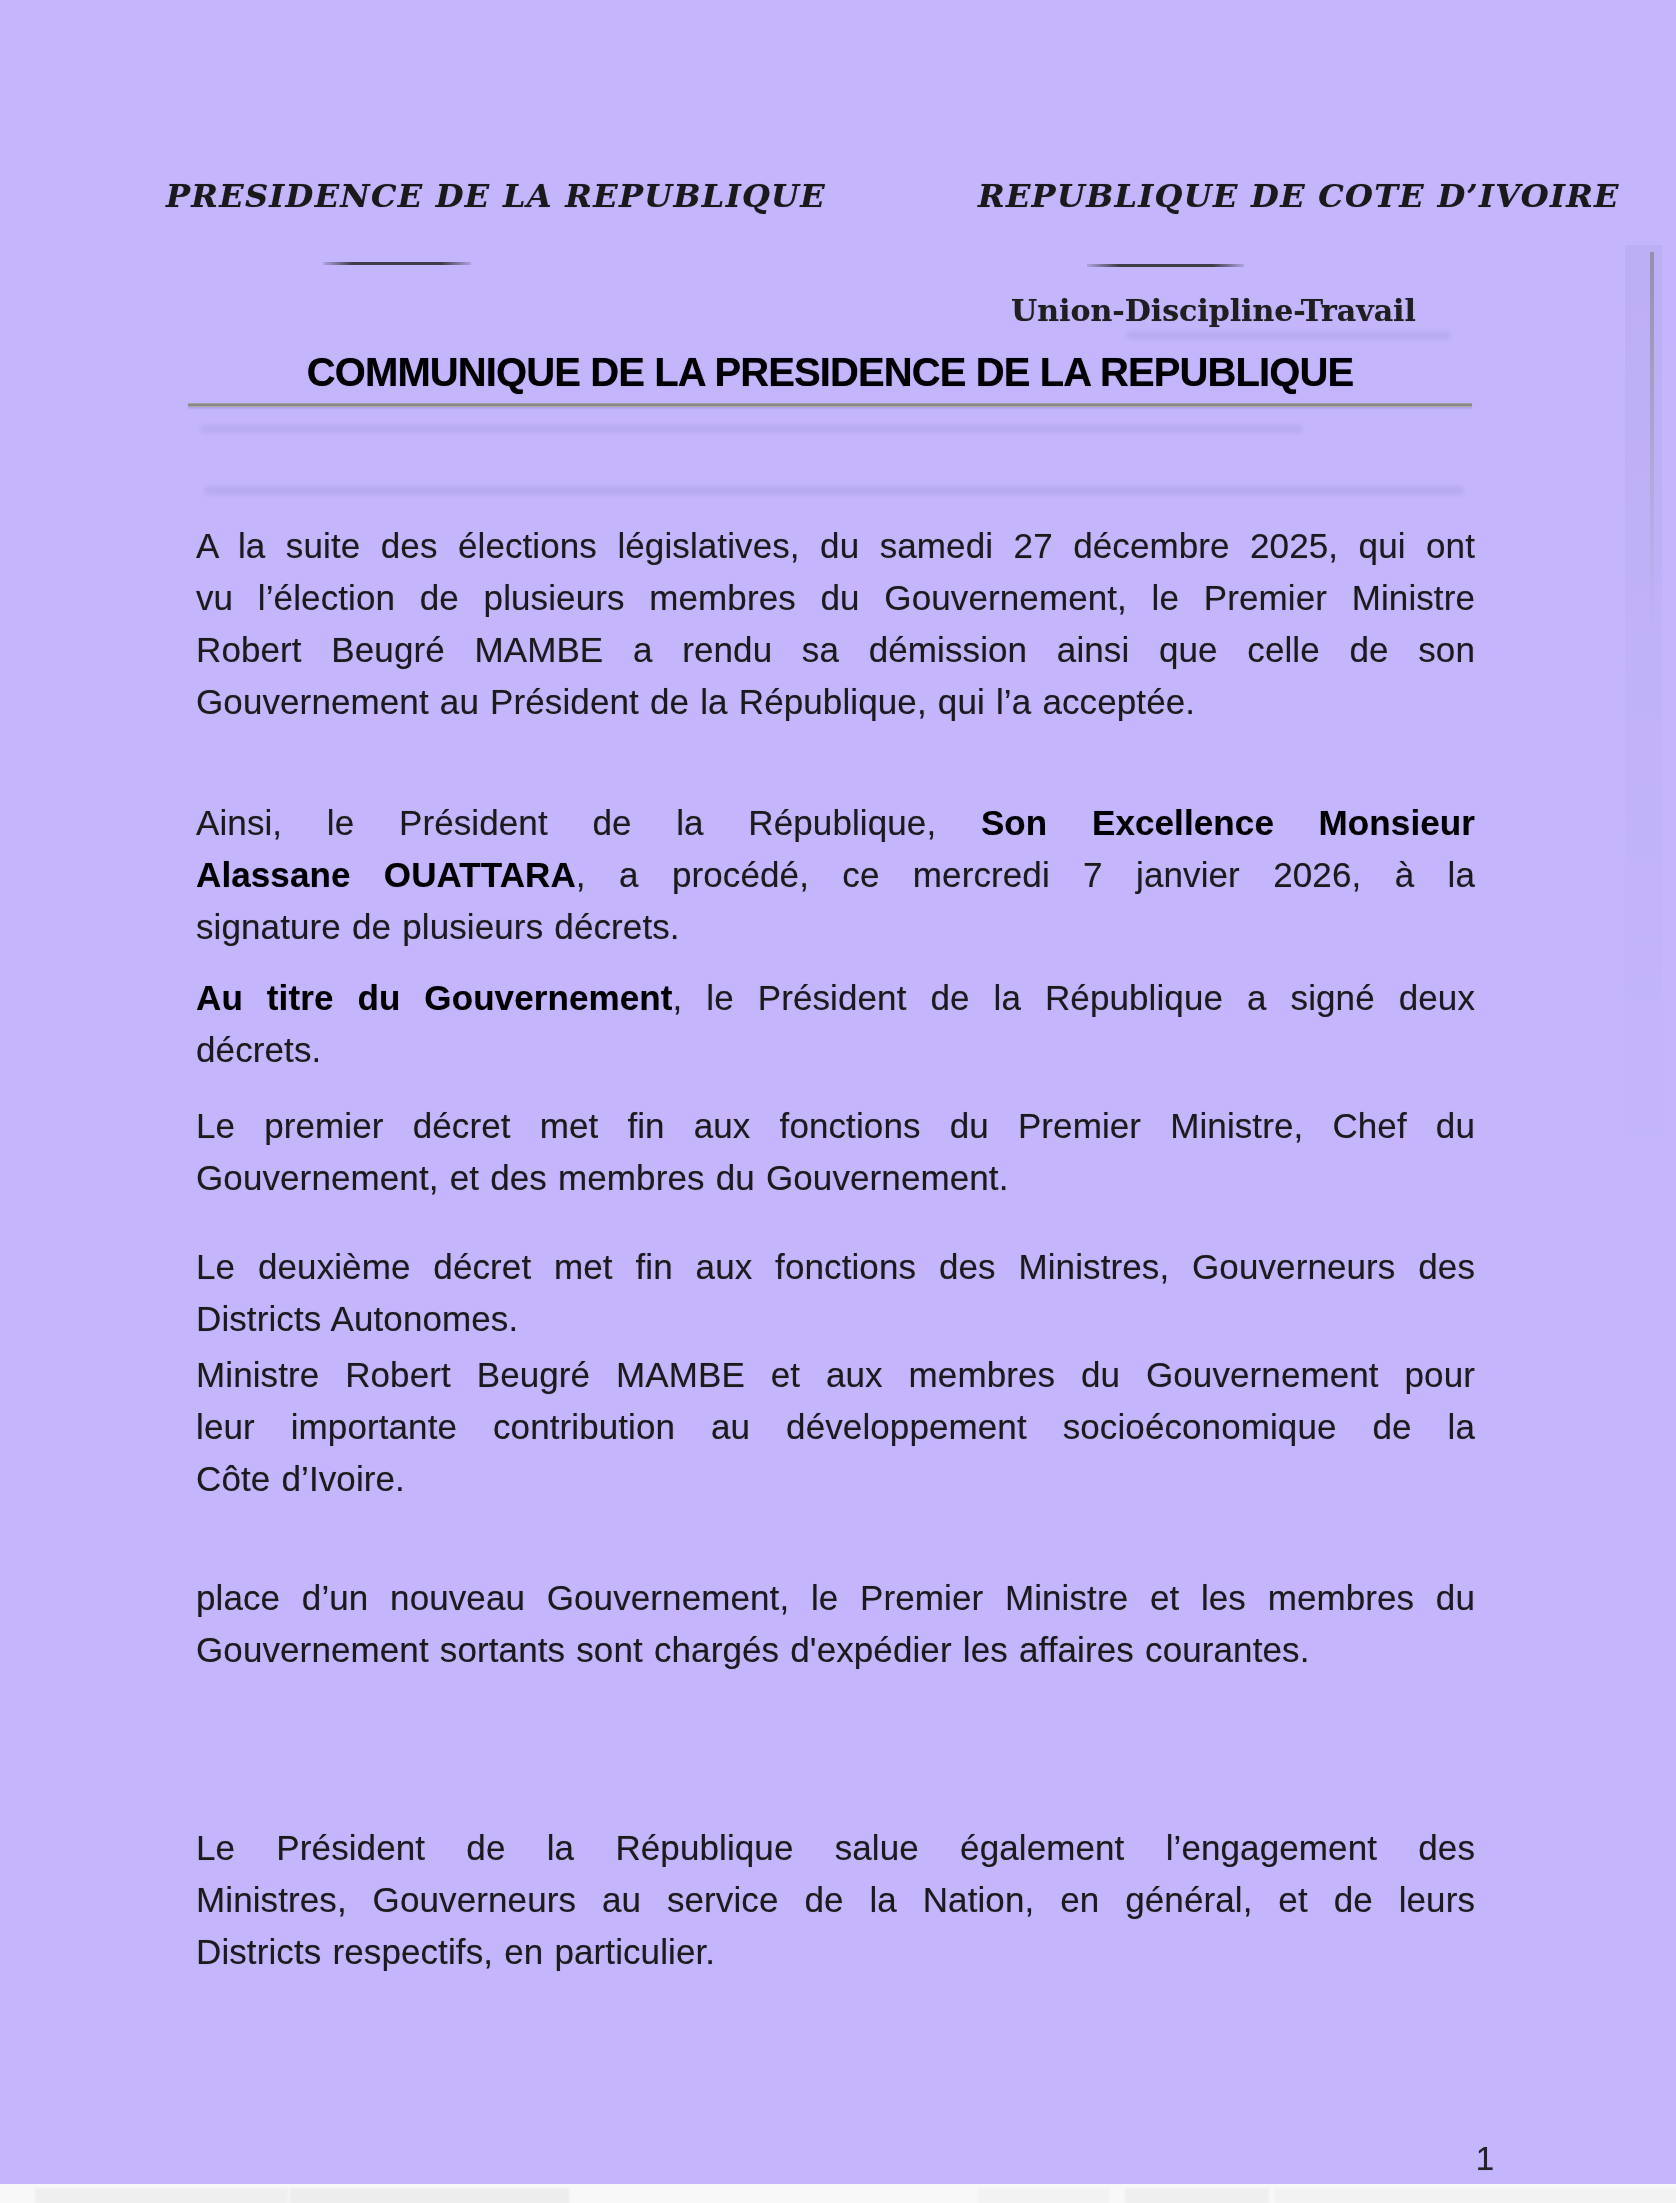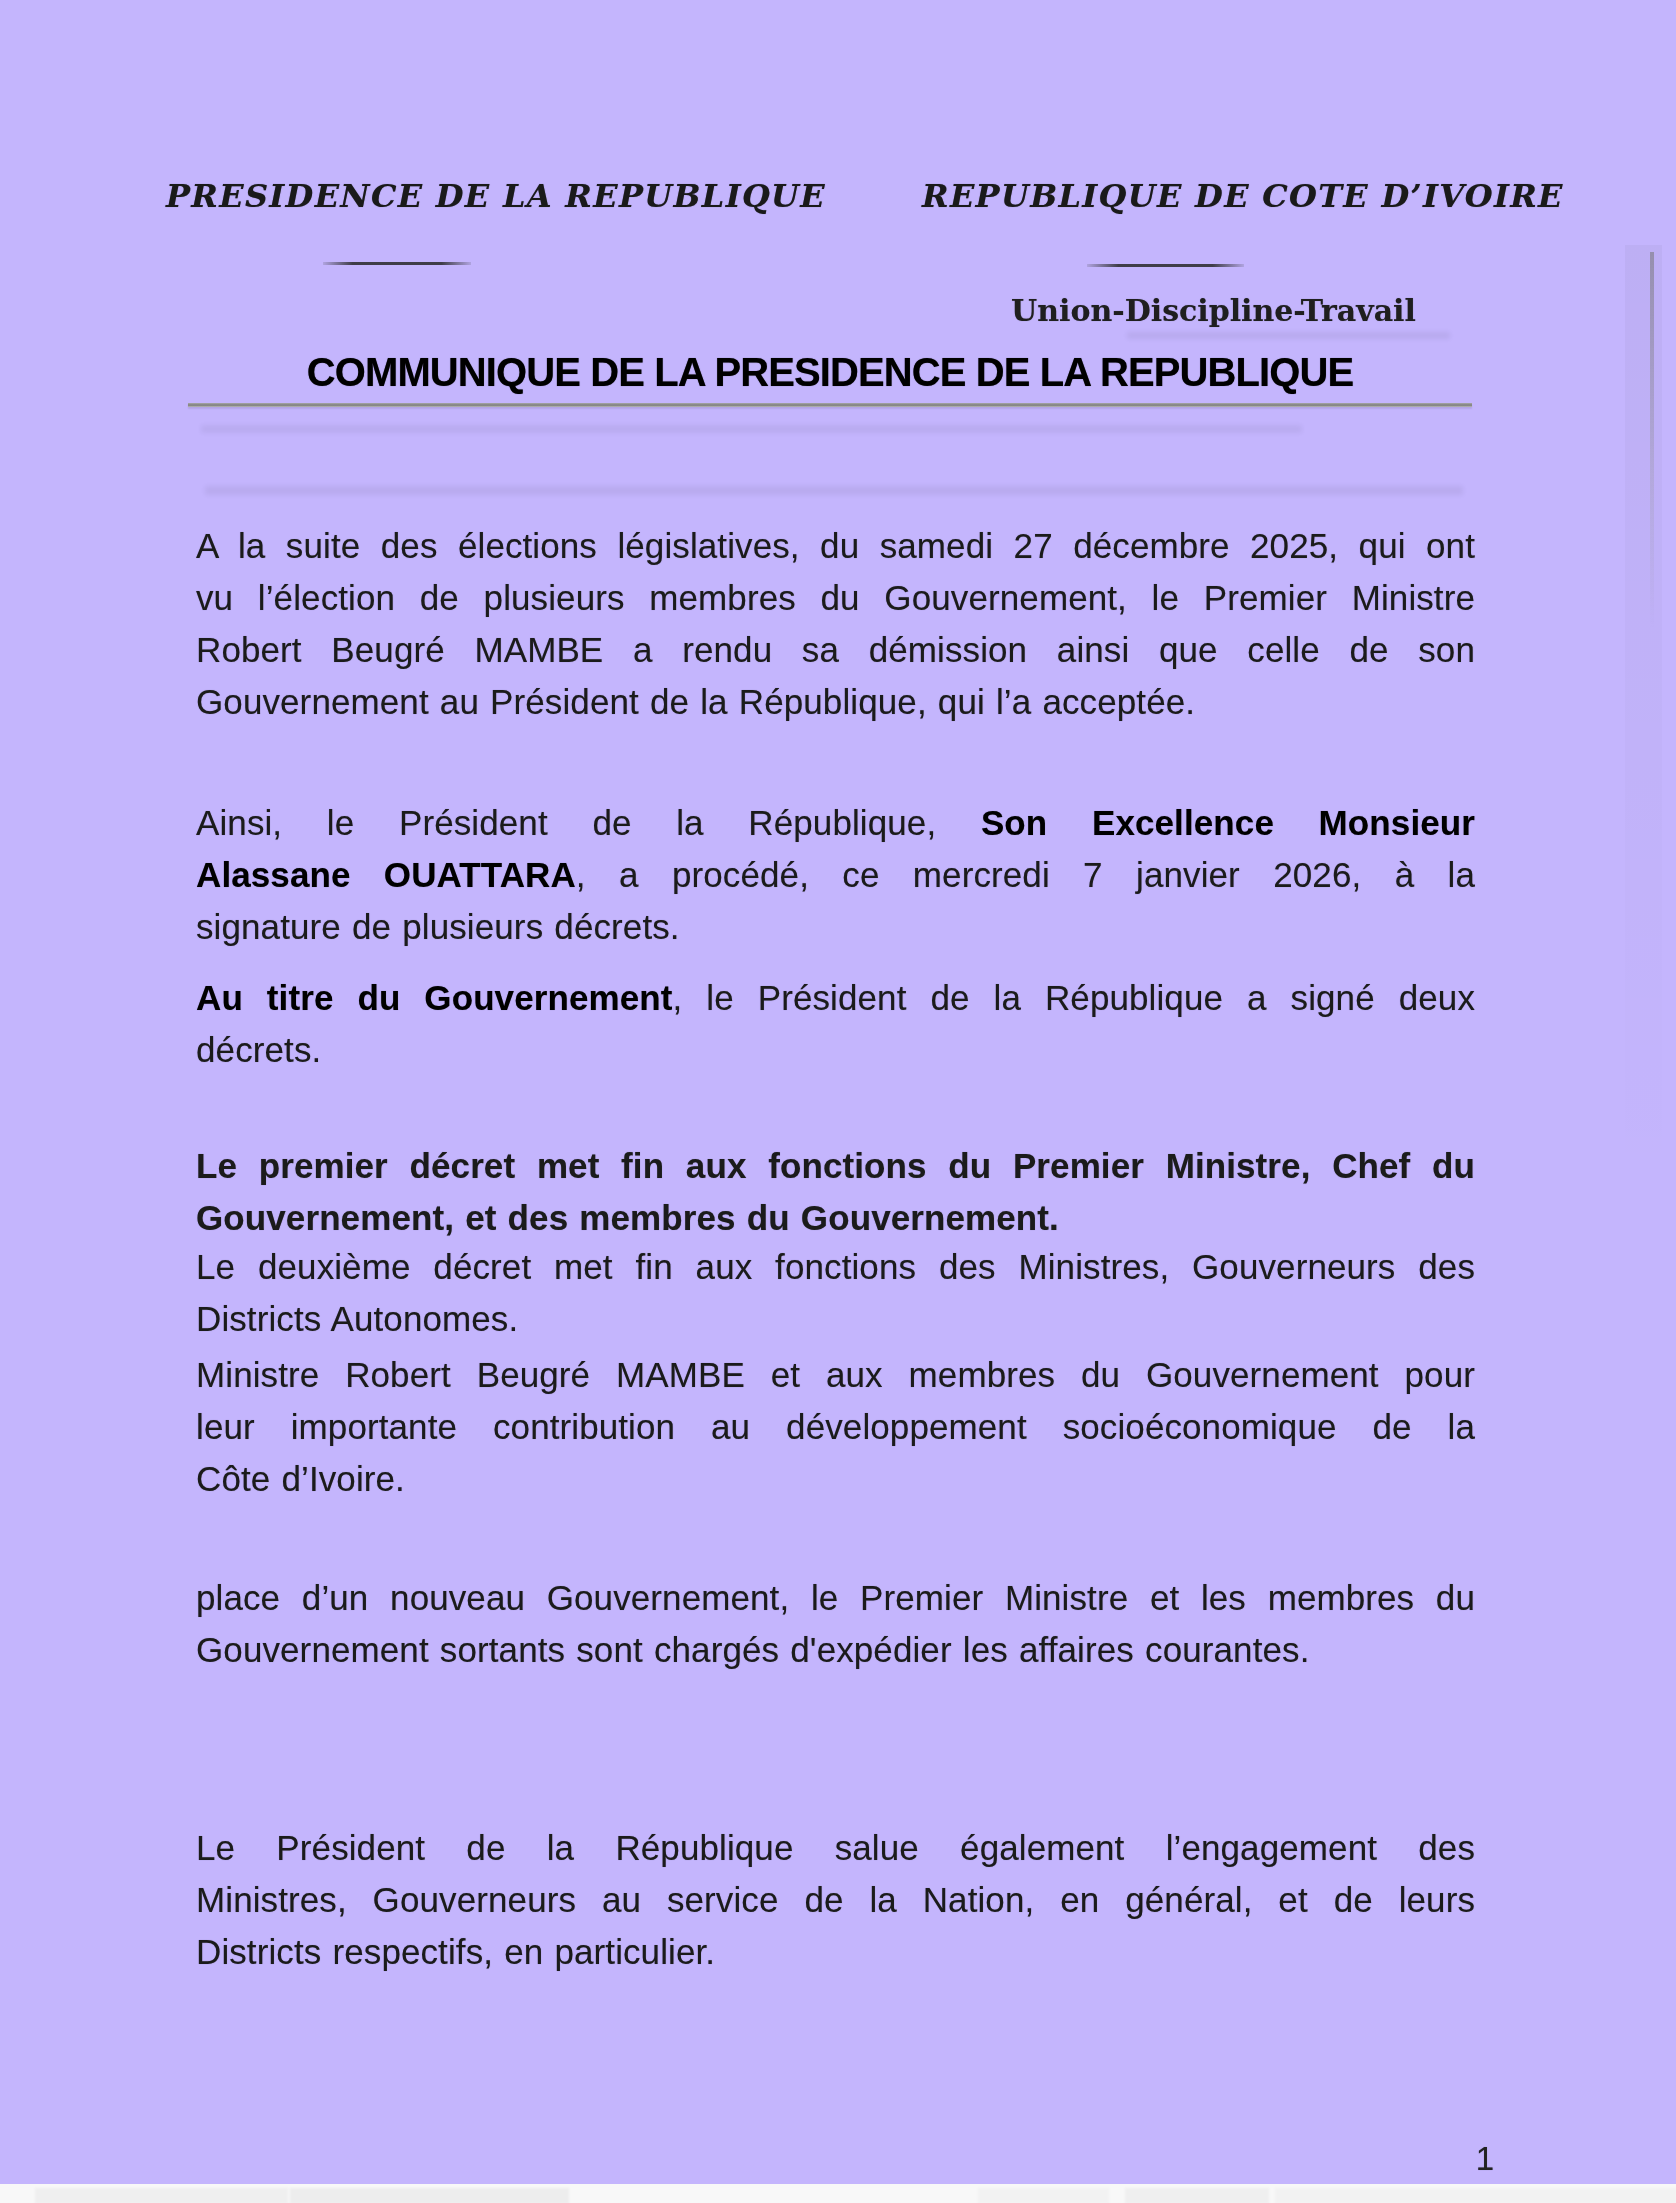--- a/index.html
+++ b/index.html
@@ -19,21 +19,21 @@
     font-family:"DejaVu Serif","Liberation Serif",serif;
     font-style:italic;font-weight:700;
     font-size:32px;line-height:38px;
     letter-spacing:1.3px;
     color:#1a1a1a;
     text-align:center;
     text-shadow:0 0 0.9px rgba(0,0,0,.45);
     white-space:nowrap;
   }
   .org-left{left:166px;top:177px;width:524px;}
-  .org-right{left:922px;top:177px;width:489px;}
+  .org-right{left:978px;top:177px;width:489px;}
   .hdr-dash{
     position:absolute;height:2.6px;
     background:linear-gradient(to right,rgba(60,60,60,.15),rgba(40,40,40,.85) 20%,rgba(40,40,40,.85) 80%,rgba(60,60,60,.15));
   }
   .hdr-dash.left{left:323px;top:262px;width:148px;}
   .hdr-dash.right{left:1087px;top:264px;width:157px;}
   .motto{
     position:absolute;left:991px;top:292px;width:445px;
     font-family:"DejaVu Serif","Liberation Serif",serif;
     font-weight:700;
@@ -125,21 +125,21 @@
       </div>
       <div class="para" style="top: 797px;">
         <div class="line"><span>Ainsi, le Président de la République, </span><span class="b">Son Excellence Monsieur</span></div>
         <div class="line"><span class="b">Alassane OUATTARA</span><span>, a procédé, ce mercredi 7 janvier 2026, à la</span></div>
         <div class="line last"><span>signature de plusieurs décrets.</span></div>
       </div>
       <div class="para" style="top: 972px;">
         <div class="line"><span class="b">Au titre du Gouvernement</span><span>, le Président de la République a signé deux</span></div>
         <div class="line last"><span>décrets.</span></div>
       </div>
-      <div class="para" style="top: 1140px; font-weight: bold;">
+      <div class="para" style="top: 1100px;">
         <div class="line"><span>Le premier décret met fin aux fonctions du Premier Ministre, Chef du</span></div>
         <div class="line last"><span>Gouvernement, et des membres du Gouvernement.</span></div>
       </div>
       <div class="para" style="top: 1229px; margin-top: 12px;">
         <div class="line"><span>Le deuxième décret met fin aux fonctions des Ministres, Gouverneurs des</span></div>
         <div class="line last"><span>Districts Autonomes.</span></div>
       </div>
       <div class="para" style="top: 1349px;">
         <div class="line"><span>Ministre Robert Beugré MAMBE et aux membres du Gouvernement pour</span></div>
         <div class="line"><span>leur importante contribution au développement socioéconomique de la</span></div>

